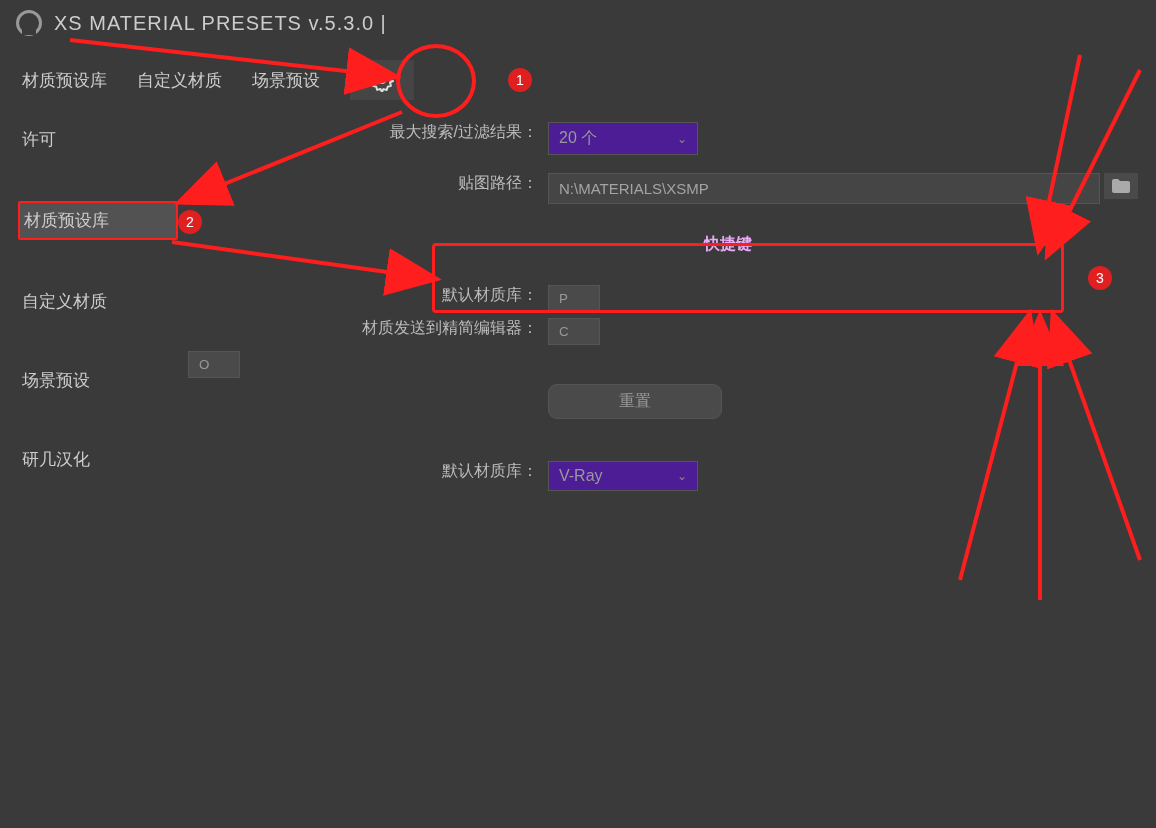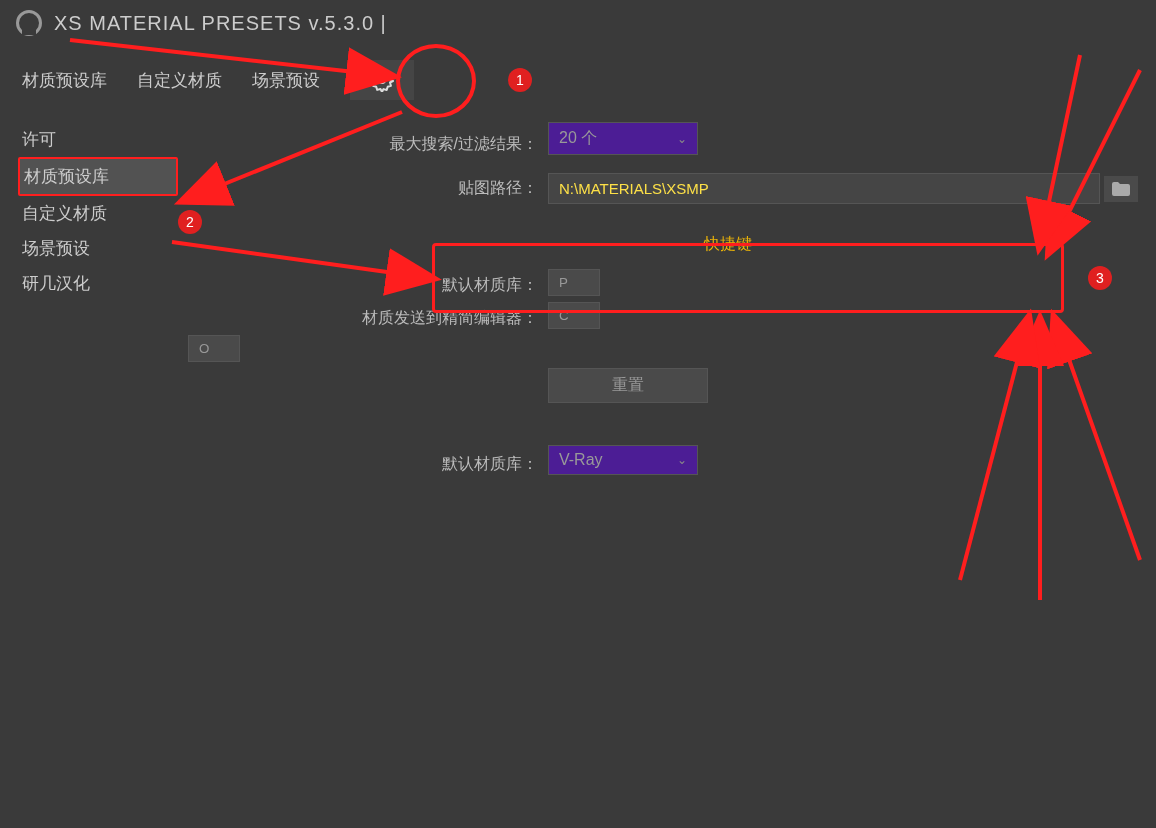--- a/index.html
+++ b/index.html
@@ -50,39 +50,40 @@
 }
 .gear-svg { width: 24px; height: 24px; }
 .content {
   display: flex;
   padding: 0 18px;
 }
 .sidebar {
   width: 160px;
   display: flex;
   flex-direction: column;
+  gap: 44px;
 }
 .side-item {
   padding: 6px 4px;
   font-size: 17px;
   color: #ccc;
   cursor: pointer;
 }
 .side-item.active {
   background: #525252;
   border: 2px solid #ff1e1e;
   border-radius: 2px;
 }
 .main {
   flex: 1;
   padding-left: 10px;
 }
 .row {
   display: flex;
-  align-items: flex-end;
+  align-items: flex-start;
   margin-bottom: 6px;
 }
 .label {
   width: 360px;
   text-align: right;
   padding-right: 10px;
   color: #bbb;
   font-size: 16px;
 }
 .control { flex: 1; }
@@ -102,48 +103,48 @@
   border: 1px solid #555;
   color: #999;
   padding: 6px 18px;
   min-width: 150px;
   text-align: center;
   cursor: pointer;
 }
 .btn-wide { width: 170px; }
 .section-title {
   text-align: center;
-  color: #eab308;
-  font-weight: normal;
-  margin: 30px 0 14px 0;
+  color: #f0abfc;
+  font-weight: bold;
+  margin: 30px 0 30px 0;
   padding-left: 130px;
 }
 .text-input {
   background: #4a4a4a;
   border: 1px solid #555;
   color: #999;
   padding: 5px 10px;
   width: 52px;
   text-align: left;
 }
 .path-row {
   display: flex;
-  align-items: center;
+  align-items: flex-start;
   margin: 6px 0;
 }
 .path-label {
   width: 120px;
   text-align: right;
   padding-right: 10px;
   color: #bbb;
 }
 .path-input {
   background: #454545;
   border: 1px solid #555;
-  color: #fde047;
+  color: #a3a3a3;
   padding: 6px 10px;
   flex: 1;
   font-family: inherit;
   font-size: 15px;
 }
 .folder-btn {
   background: #4a4a4a;
   padding: 6px 8px;
   margin-left: 4px;
   cursor: pointer;
@@ -238,21 +239,21 @@
     <div class="row">
       <div class="label">材质发送到精简编辑器：</div>
       <div class="control"><input class="text-input" value="C" style=""></div>
     </div>
     <div class="row">
       <div class="control"><input class="text-input" value="O" style=""></div>
     </div>
     <div class="row">
       <div class="label"></div>
       <div class="control">
-          <div class="btn" style="width:160px;">重置</div>
+          <div class="btn" style="width:174px;border-radius:9px;">重置</div>
         </div>
     </div>
 
     <div style="height:36px;"></div>
     <div class="row">
       <div class="label">默认材质库：</div>
       <div class="control">
         <div class="dropdown">
           <span>V-Ray</span>
           <span class="chevron">⌄</span>

